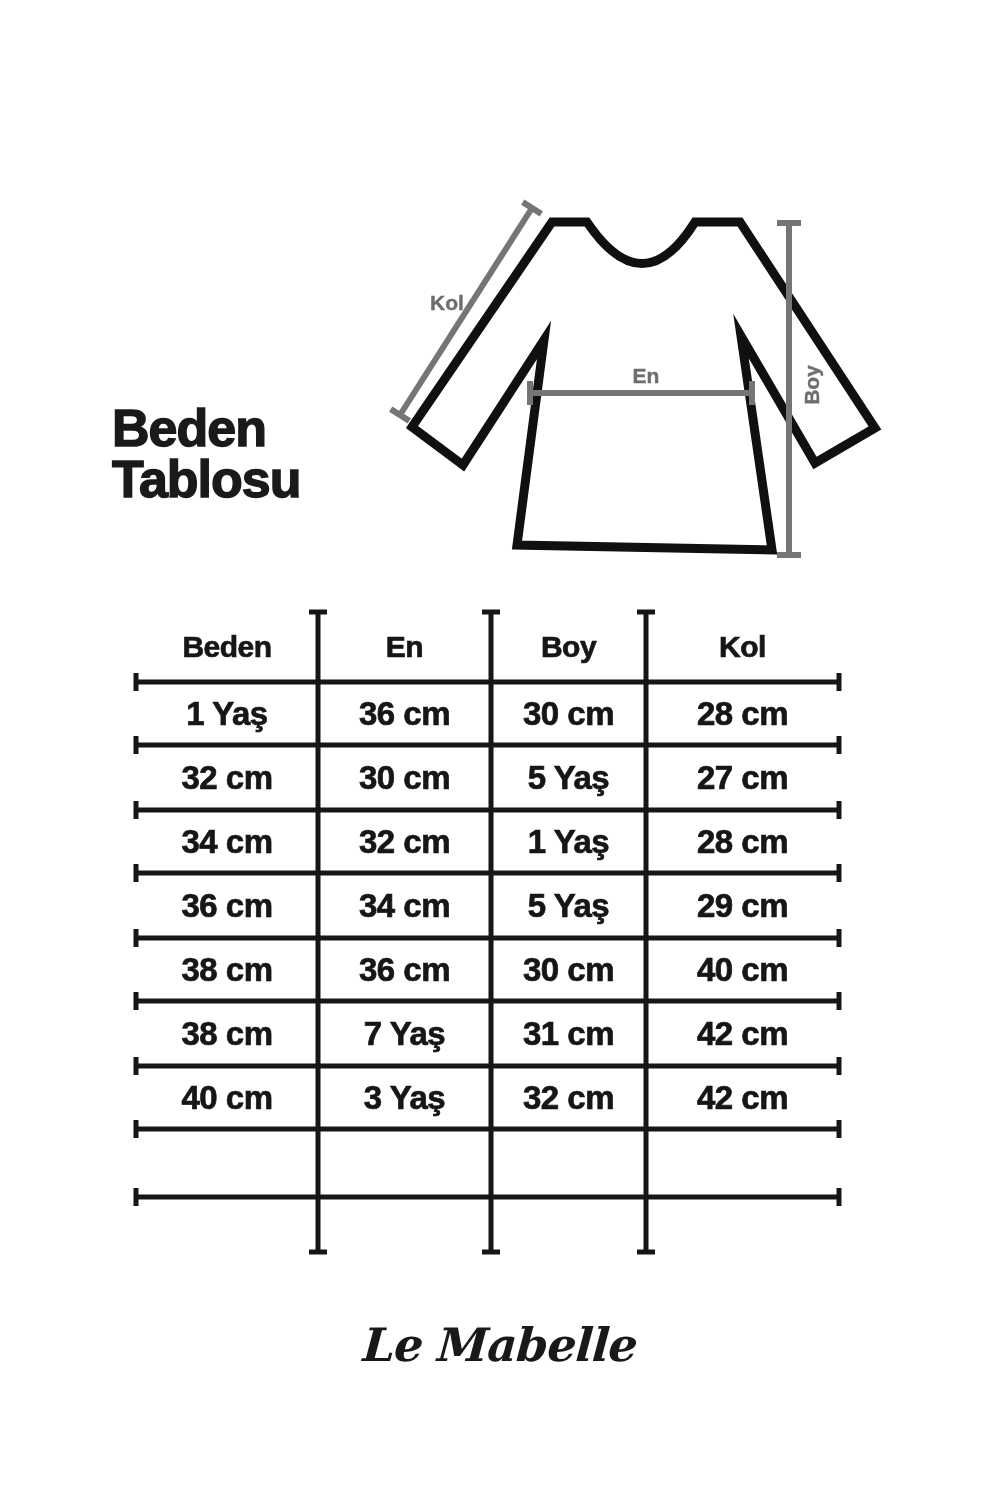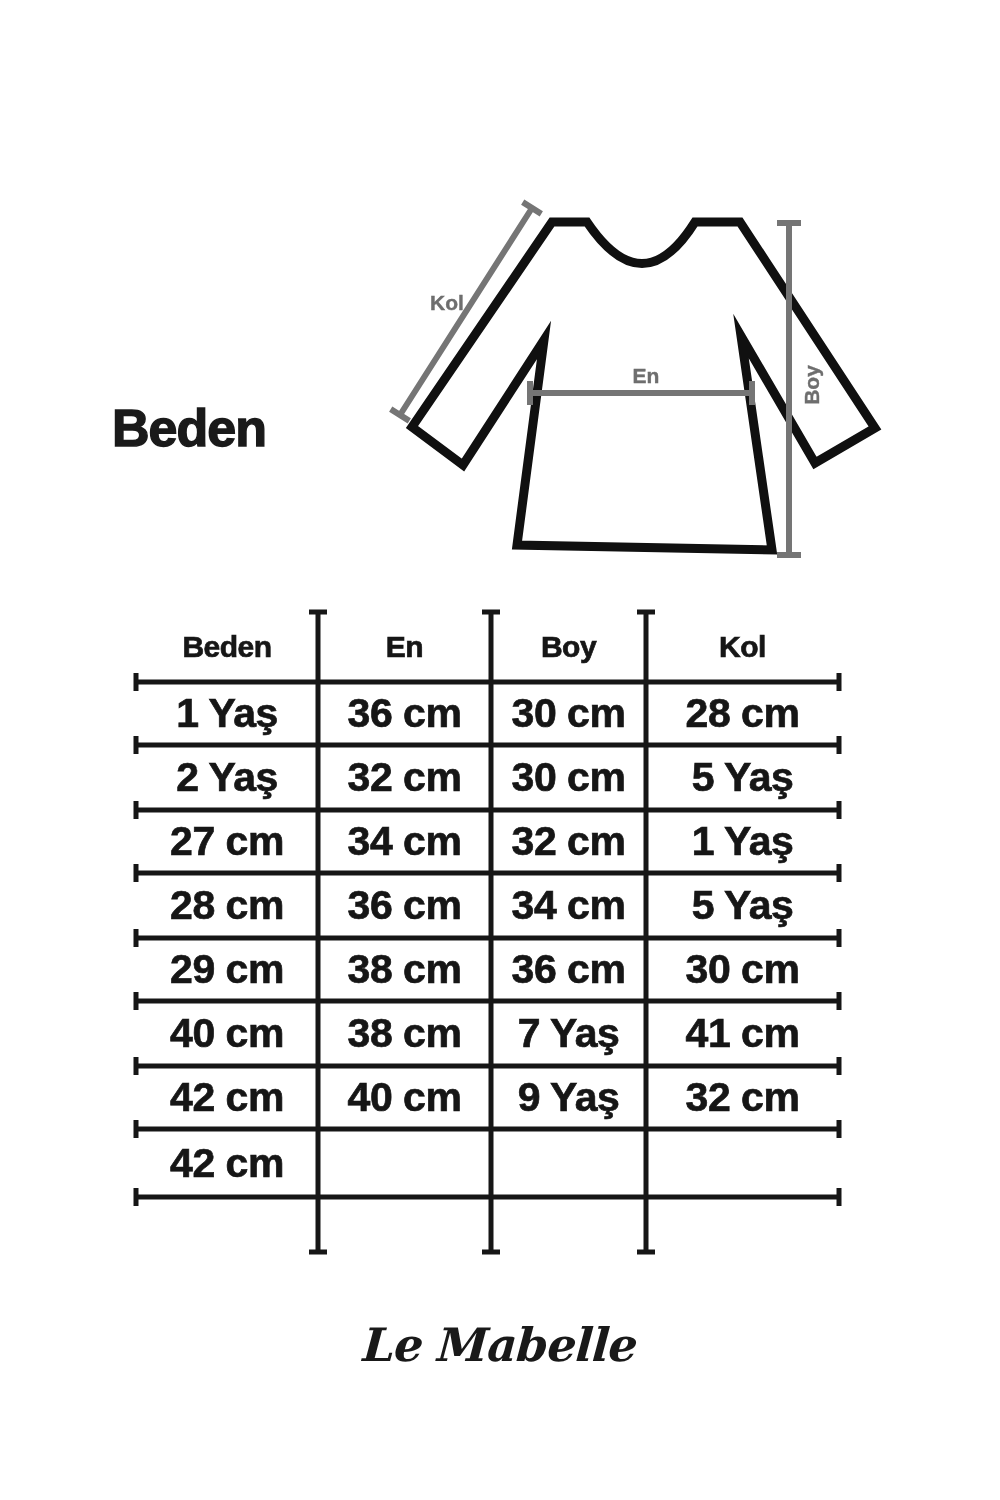--- a/index.html
+++ b/index.html
@@ -27,21 +27,21 @@
   .diag-label.rot{transform:translate(-50%,-50%) rotate(-90deg);}
   
   .size-table{
     position:absolute;left:136px;top:612px;width:703px;height:640px;
     display:grid;
     grid-template-columns:182px 173px 155px 193px;
     grid-template-rows:70px 63px 65px 63px 65px 63px 65px 63px 68px;
   }
   .cell{
     display:flex;align-items:center;justify-content:center;
-    color:#161616;font-weight:700;font-size:41px;
+    color:#161616;font-weight:700;font-size:33px;
     -webkit-text-stroke:0.7px #161616;letter-spacing:-0.5px;
     white-space:nowrap;
   }
   .cell.hdr{font-size:30px;}
   
   .brand{
     position:absolute;left:0;top:1318px;width:1000px;text-align:center;
     font-family:"DejaVu Serif", serif;font-style:italic;font-weight:700;
     font-size:46px;color:#191919;letter-spacing:-1px;
     transform:skewX(-4deg);
@@ -74,38 +74,38 @@
     <path class="gridline" d="M136,1129h703m-703,-9v18m703,-18v18"></path>
     <path class="gridline" d="M136,1197h703m-703,-9v18m703,-18v18"></path>
 
     <path class="gridline" d="M318,612v640m-9,-640h18m-18,640h18"></path>
     <path class="gridline" d="M491,612v640m-9,-640h18m-18,640h18"></path>
     <path class="gridline" d="M646,612v640m-9,-640h18m-18,640h18"></path>
   </svg>
 
   <div class="title">
     <div>Beden</div>
+    <div>Tablosu</div>
   </div>
 
   <div class="diag-label" style="left:447px;top:303px;">Kol</div>
   <div class="diag-label" style="left:646px;top:376px;">En</div>
   <div class="diag-label rot" style="left:812px;top:385px;">Boy</div>
 
   <div class="size-table">
     <div class="cell hdr">Beden</div>
     <div class="cell hdr">En</div>
     <div class="cell hdr">Boy</div>
     <div class="cell hdr">Kol</div>
 
     <div class="cell">1 Yaş</div>
     <div class="cell">36 cm</div>
     <div class="cell">30 cm</div>
     <div class="cell">28 cm</div>
 
-    <div class="cell">2 Yaş</div>
     <div class="cell">32 cm</div>
     <div class="cell">30 cm</div>
 
     <div class="cell">5 Yaş</div>
     <div class="cell">27 cm</div>
     <div class="cell">34 cm</div>
     <div class="cell">32 cm</div>
 
     <div class="cell">1 Yaş</div>
     <div class="cell">28 cm</div>
@@ -115,24 +115,24 @@
     <div class="cell">5 Yaş</div>
     <div class="cell">29 cm</div>
     <div class="cell">38 cm</div>
     <div class="cell">36 cm</div>
 
     <div class="cell">30 cm</div>
     <div class="cell">40 cm</div>
     <div class="cell">38 cm</div>
 
     <div class="cell">7 Yaş</div>
-    <div class="cell">41 cm</div>
+    <div class="cell">31 cm</div>
     <div class="cell">42 cm</div>
     <div class="cell">40 cm</div>
 
-    <div class="cell">9 Yaş</div>
+    <div class="cell">3 Yaş</div>
     <div class="cell">32 cm</div>
     <div class="cell">42 cm</div>
   </div>
 
   <div class="brand">Le Mabelle</div>
 
 </div>
 
 </body></html>

